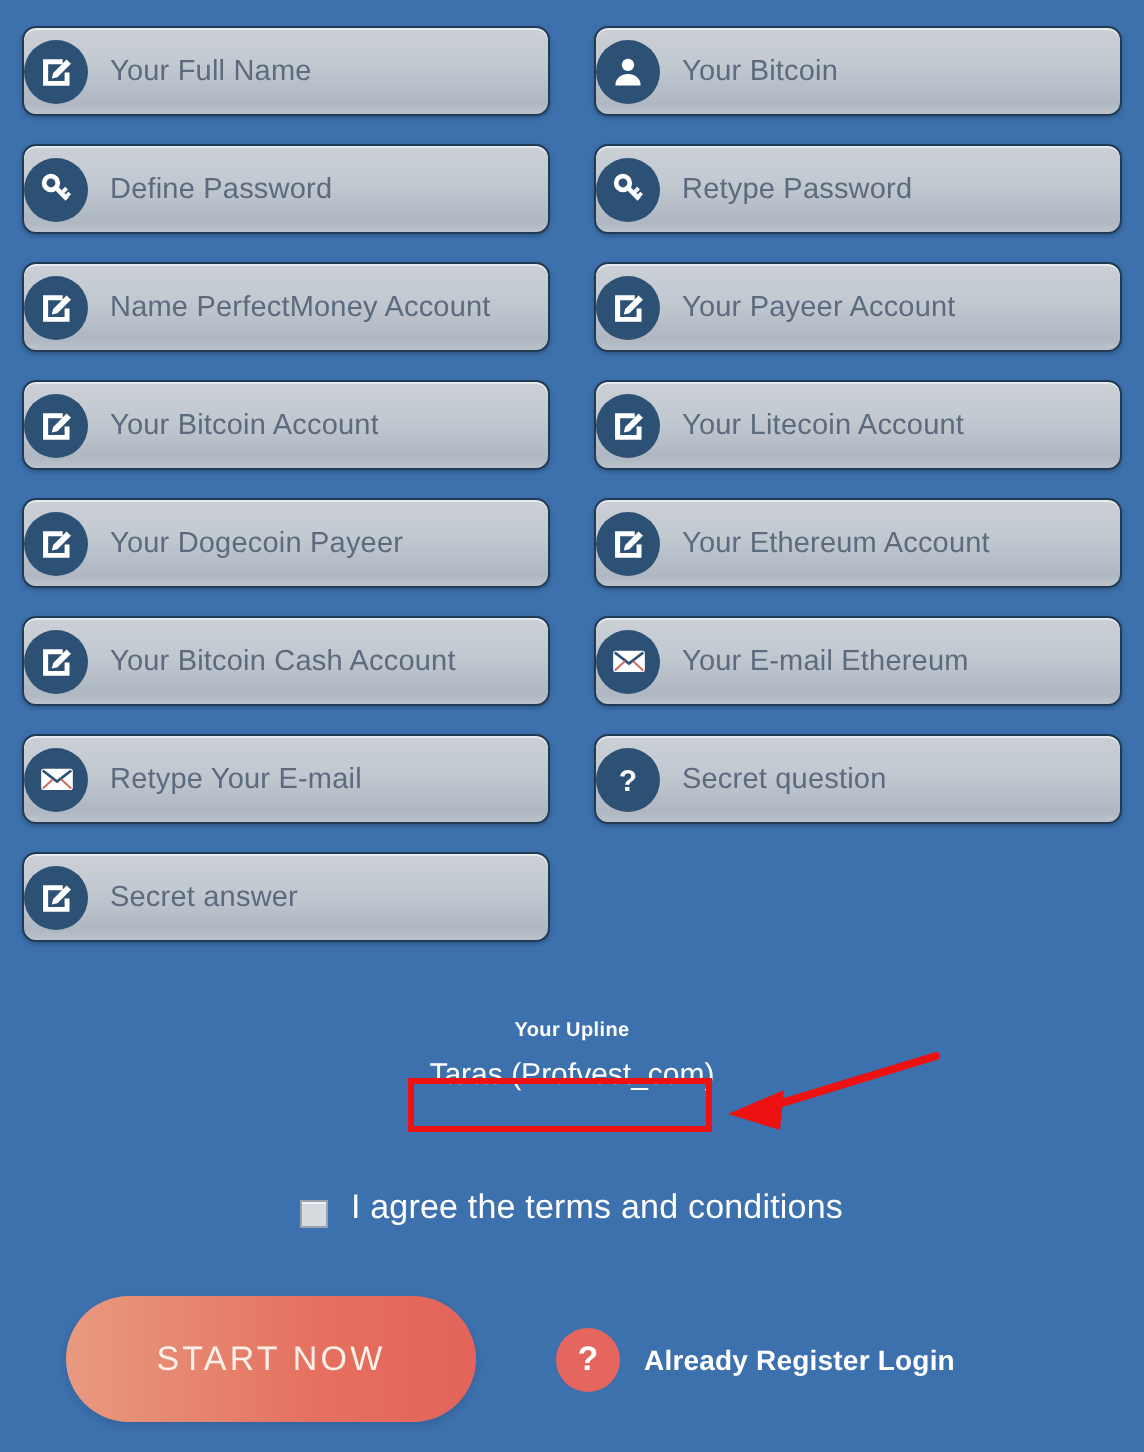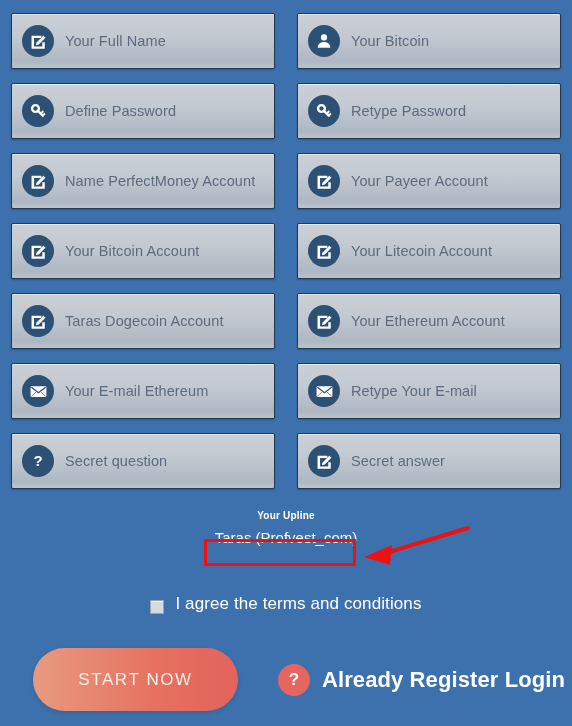--- a/index.html
+++ b/index.html
@@ -36,33 +36,32 @@
     width: 50%;
     box-sizing: border-box;
     padding: 0 11px 14px 11px;
     display: flex;
   }
   .field-cell.left  { padding-left: 11px;  padding-right: 11px; }
   .field-cell.right { padding-left: 11px;  padding-right: 11px; }
 
   .field {
     flex: 1 1 auto;
-    height: 56px;
+    height: 45px;
     border: 1px solid #223b55;
-    border-radius: 2px;
+    border-radius: 7px;
     background: linear-gradient(to bottom,
                 #cbd0d6 0%,
                 #c3c9d1 42%,
                 #aeb7c2 88%,
                 #bcc3cc 100%);
     box-shadow: inset 0 1px 0 rgba(255,255,255,0.55),
                 0 1px 2px rgba(15,35,60,0.35);
     display: flex;
     align-items: center;
-    padding-left: 10px;
     box-sizing: border-box;
     cursor: text;
     position: relative;
   }
 
   .field-icon {
     width: 32px;
     height: 32px;
     min-width: 32px;
     border-radius: 50%;
@@ -193,21 +192,21 @@
     color: #ffffff;
     font-size: 17px;
     font-weight: bold;
     display: flex;
     align-items: center;
     justify-content: center;
     margin-right: 12px;
   }
   .login-text {
     color: #ffffff;
-    font-size: 22px;
+    font-size: 14px;
     font-weight: bold;
     letter-spacing: 0.1px;
   }
 </style>
 </head>
 <body>
 
 <div id="form-root">
 
   <div class="fields-grid">
@@ -314,33 +313,45 @@
       </div>
       <div class="field-cell left">
         <div class="field">
           <span class="field-icon">
             <svg width="19" height="19" viewBox="0 0 24 24">
               <path d="M3.2 4.6h12.4v3.1H6.4v10.6h10.4V13h3.1v8.3H3.2z" fill="white"></path>
               <path d="M9.6 13.2 L18.4 4.4 L21.1 7.1 L12.3 15.9 L8.7 16.8 Z" fill="white"></path>
               <path d="M18.4 4.4 L21.1 7.1" stroke="#2d5075" stroke-width="0.9"></path>
             </svg>
           </span>
-          <span class="field-label">Taras Dogecoin Account</span>
+          <span class="field-label">Your Dogecoin Payeer</span>
         </div>
       </div>
       <div class="field-cell right">
         <div class="field">
           <span class="field-icon">
             <svg width="19" height="19" viewBox="0 0 24 24">
               <path d="M3.2 4.6h12.4v3.1H6.4v10.6h10.4V13h3.1v8.3H3.2z" fill="white"></path>
               <path d="M9.6 13.2 L18.4 4.4 L21.1 7.1 L12.3 15.9 L8.7 16.8 Z" fill="white"></path>
               <path d="M18.4 4.4 L21.1 7.1" stroke="#2d5075" stroke-width="0.9"></path>
             </svg>
           </span>
           <span class="field-label">Your Ethereum Account</span>
+        </div>
+      </div>
+      <div class="field-cell left">
+        <div class="field">
+          <span class="field-icon">
+            <svg width="19" height="19" viewBox="0 0 24 24">
+              <path d="M3.2 4.6h12.4v3.1H6.4v10.6h10.4V13h3.1v8.3H3.2z" fill="white"></path>
+              <path d="M9.6 13.2 L18.4 4.4 L21.1 7.1 L12.3 15.9 L8.7 16.8 Z" fill="white"></path>
+              <path d="M18.4 4.4 L21.1 7.1" stroke="#2d5075" stroke-width="0.9"></path>
+            </svg>
+          </span>
+          <span class="field-label">Your Bitcoin Cash Account</span>
         </div>
       </div>
       <div class="field-cell right">
         <div class="field">
           <span class="field-icon">
             <svg width="19" height="19" viewBox="0 0 24 24">
               <rect x="2" y="5.5" width="20" height="13.5" rx="1.6" fill="white"></rect>
               <path d="M3 6.6 L12 13.6 L21 6.6" fill="none" stroke="#2d5075" stroke-width="1.7"></path>
               <path d="M3 18 L9.4 12.2 M21 18 L14.6 12.2" stroke="#c96a5e" stroke-width="1.2" fill="none"></path>
             </svg>

